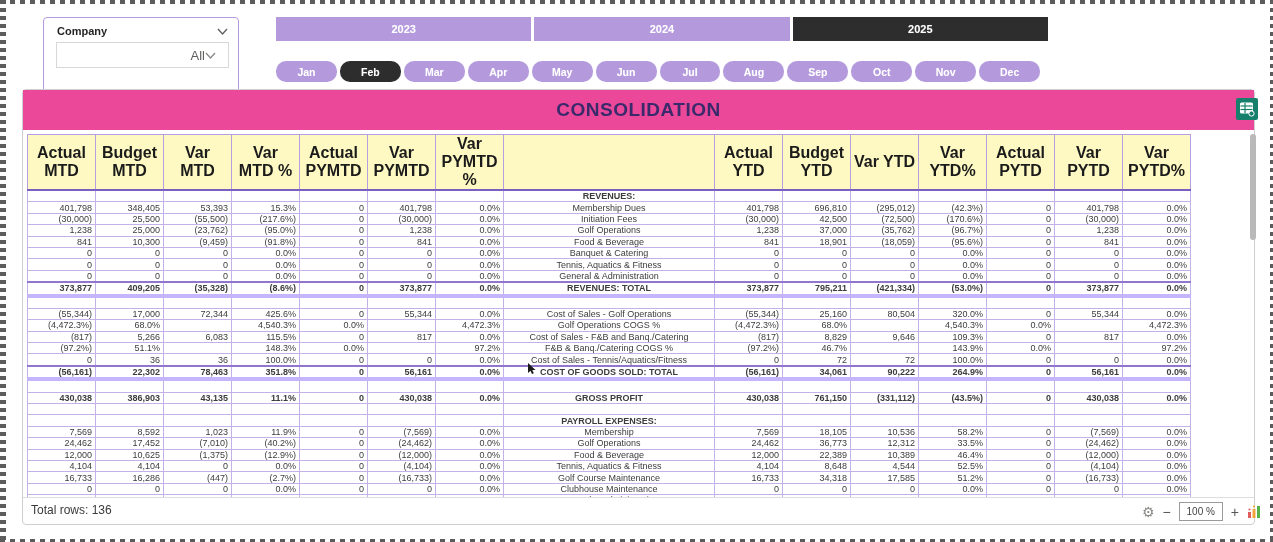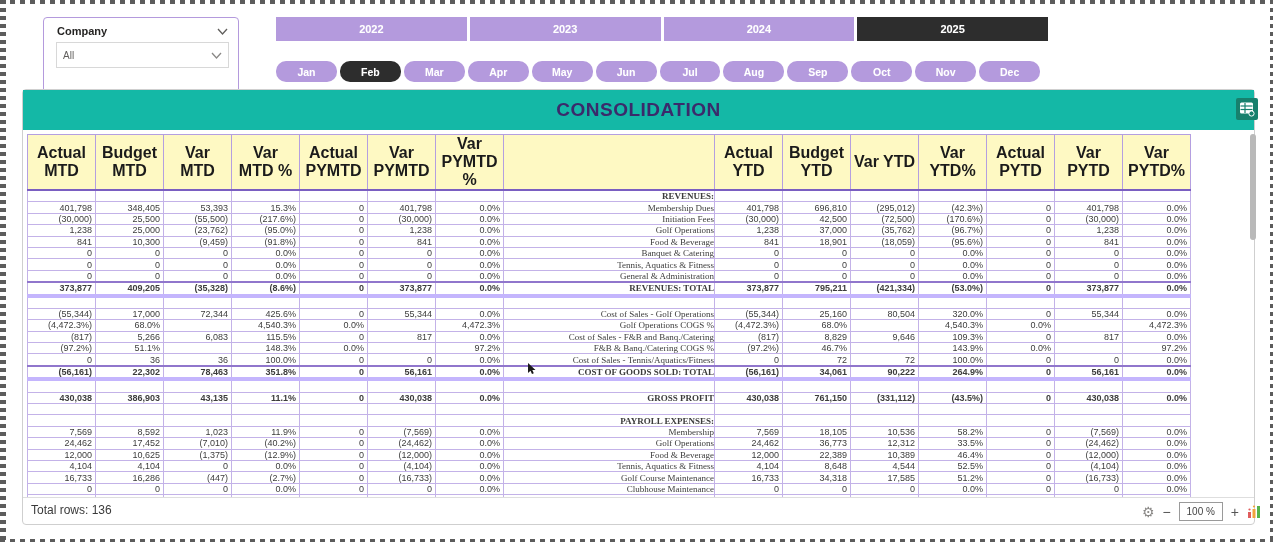--- a/index.html
+++ b/index.html
@@ -17,51 +17,51 @@
     background:repeating-linear-gradient(180deg,#5c5c5c 0 4px,transparent 4px 8px);}
   .edge.right{right:0;top:0;width:3px;height:542px;
     background:repeating-linear-gradient(180deg,#5c5c5c 0 4px,transparent 4px 8px);}
 
   
   .slicer{position:absolute;left:43px;top:17px;width:196px;height:78px;
     border:1px solid #b49add;border-radius:4px;background:#fff;box-sizing:border-box;}
   .slicer-header{display:flex;justify-content:space-between;align-items:center;
     padding:7px 10px 2px 13px;font-size:11px;font-weight:bold;color:#252423;}
   .slicer-select{margin:3px 9px 0 12px;height:24px;border:1px solid #d8d8d8;
-    display:flex;align-items:center;justify-content:space-between;padding:0 6px;
-    font-size:10px;color:#605e5c;cursor:pointer;}
+    display:flex;align-items:center;justify-content:flex-end;padding:0 12px;
+    font-size:13px;color:#605e5c;cursor:pointer;}
   .chev{width:11px;height:7px;flex:none;}
 
   
   .year-row{position:absolute;left:276px;top:17px;width:772px;display:flex;gap:3px;}
   .month-row{position:absolute;left:276px;top:61px;width:764px;display:flex;gap:3px;}
   .btn{flex:1;height:24px;background:#b49add;color:#fff;font-size:11px;font-weight:bold;
     display:flex;align-items:center;justify-content:center;cursor:pointer;
     text-shadow:0 0 1px rgba(255,255,255,.25);}
   .month-row .btn{height:21px;font-size:10.5px;border-radius:10px;}
   .btn.sel{background:#2d2d2d;}
 
   
   .frame{position:absolute;left:22px;top:89px;width:1233px;height:436px;
     border:1px solid #cfcfcf;border-radius:4px;box-sizing:border-box;background:#fff;}
   .title-band{position:absolute;left:23px;top:90px;width:1231px;height:40px;
-    background:#14b8a6;display:flex;align-items:center;justify-content:center;
+    background:#ec4899;display:flex;align-items:center;justify-content:center;
     font-size:19px;font-weight:bold;color:#3b2a6b;letter-spacing:.5px;}
   .export-icon{position:absolute;left:1236px;top:98px;width:22px;height:22px;cursor:pointer;}
 
   
   .table-clip{position:absolute;left:27px;top:134px;width:1170px;height:364px;overflow:hidden;}
   table{border-collapse:collapse;table-layout:fixed;width:1163px;}
   col.num{width:68px;} col.lbl{width:211px;}
   thead th{height:26px;border:1px solid #b49fe0;border-bottom:2px solid #7a5ec1;
     font-size:16px;font-weight:bold;color:#1b1b1b;background:#fef9c3;padding:0 2px;}
   tbody td{height:10.4px;line-height:10px;font-size:9px;color:#3c3c3c;
     border:1px solid #c3b2e8;padding:0 3px 0 0;text-align:right;
     white-space:nowrap;overflow:hidden;}
-  tbody td.lbl{padding:0;font-family:Liberation Serif, serif;}
+  tbody td.lbl{text-align:center;padding:0;}
   tr.section td{font-weight:bold;}
   tr.bold td{font-weight:bold;}
   tr.total td{font-weight:bold;border-top:2px solid #9076cc;border-bottom:4px solid #c4b5fd;}
 
   .vscrollbar{position:absolute;left:1250px;top:134px;width:6px;height:356px;cursor:pointer;}
   .vthumb{width:6px;height:106px;background:#b9b9b9;border-radius:3px;}
 
   
   .status-sep{position:absolute;left:23px;top:497px;width:1231px;height:1px;background:#dedede;}
   .total-rows{position:absolute;left:31px;top:503px;font-size:12px;color:#3a3a3a;}
@@ -91,21 +91,20 @@
   </div>
   <div class="slicer-select">
     <span>All</span>
     <svg class="chev" viewBox="0 0 11 7">
       <polyline points="1,1 5.5,6 10,1" fill="none" stroke="#8a8886" stroke-width="1.3"></polyline>
     </svg>
   </div>
 </div>
 
 <div class="year-row" id="year-row">
-    <div class="btn">2022</div>
     <div class="btn">2023</div>
     <div class="btn">2024</div>
     <div class="btn sel">2025</div>
   </div>
 <div class="month-row" id="month-row">
     <div class="btn">Jan</div>
     <div class="btn sel">Feb</div>
     <div class="btn">Mar</div>
     <div class="btn">Apr</div>
     <div class="btn">May</div>

